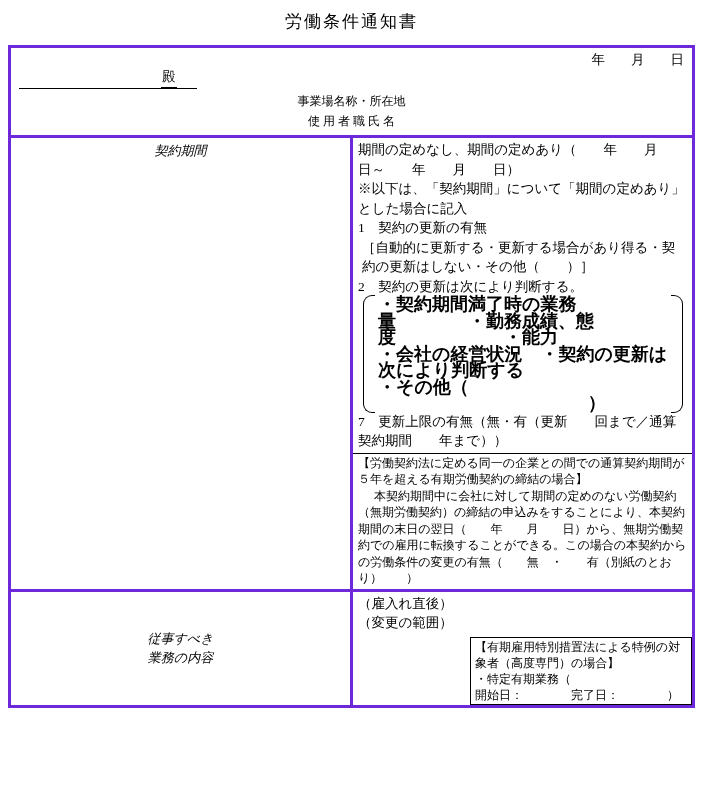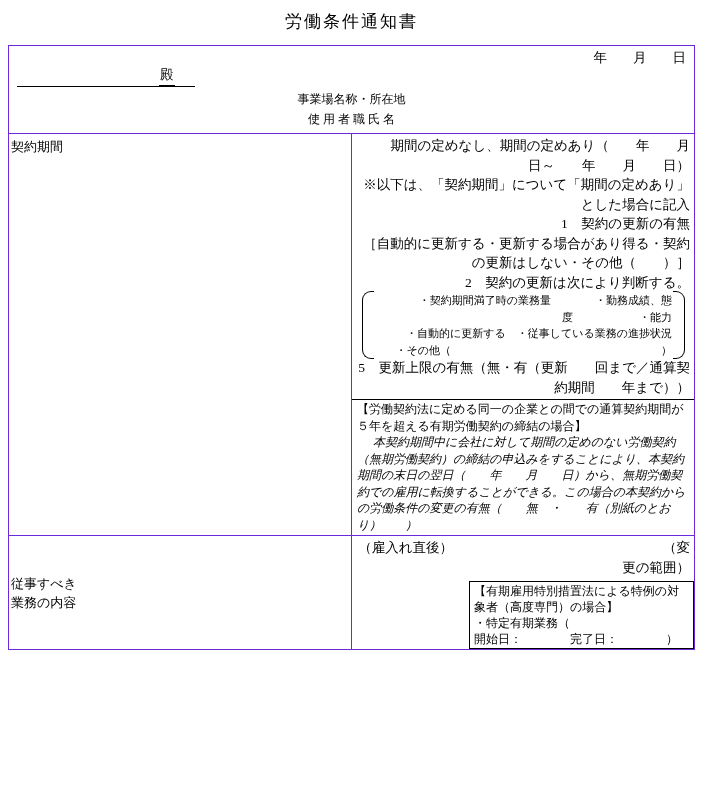--- a/index.html
+++ b/index.html
@@ -29,39 +29,39 @@
     padding-bottom: 12px;
     font-weight: normal;
     margin: 0;
   }
   table.main {
     width: 687px;
     border-collapse: collapse;
     table-layout: fixed;
   }
   table.main > tbody > tr > td {
-    border: 1px solid #6d28d9;
+    border: 3px solid #6d28d9;
     vertical-align: top;
     padding: 0;
   }
   .lab {
     width: 102px;
-    text-align: left;
+    text-align: center;
     font-size: 13px;
     line-height: 19px;
     padding: 3px 2px 3px 2px !important;
+    font-style: italic;
   }
   .lab-mid {
     vertical-align: middle !important;
   }
   .body-cell {
     font-size: 13.5px;
     line-height: 19.5px;
     padding: 2px 4px 2px 5px !important;
-    text-align: right;
   }
   .nopad { padding: 0 !important; }
 
   
   .hdr-date {
     text-align: right;
     font-size: 13.5px;
     line-height: 18px;
     padding: 3px 8px 0 0;
     letter-spacing: 0;
@@ -101,37 +101,38 @@
     table-layout: fixed;
   }
   table.sub td {
     border: 0;
     border-top: 1px solid #000;
     padding: 1px 4px 2px 5px;
     font-size: 12px;
     line-height: 16.5px;
     vertical-align: top;
   }
-  .indent1 { text-indent: 16px; font-style: italic; }
+  .indent1 { text-indent: 16px; }
 
   
   .note-box {
     border: 1px solid #000;
     font-size: 12px;
     line-height: 16px;
     padding: 1px 4px 1px 4px;
     margin: 2px 0 0 117px;
   }
 
   
   .brace-wrap {
     position: relative;
     padding: 0 18px 0 20px;
-    font-size: 11px;
+    font-size: 18px;
     line-height: 16.5px;
+    font-weight: bold;
   }
   .brace-wrap .bl, .brace-wrap .br {
     position: absolute;
     top: -1px;
     width: 11px;
     height: 100%;
     border: 1.2px solid #000;
   }
   .brace-wrap .bl {
     left: 5px;
@@ -183,27 +184,27 @@
             <div>期間の定めなし、期間の定めあり（　　年　　月　　日～　　年　　月　　日）</div>
             <div>※以下は、「契約期間」について「期間の定めあり」とした場合に記入</div>
             <div>1　契約の更新の有無</div>
             <div class="row-indent">［自動的に更新する・更新する場合があり得る・契約の更新はしない・その他（　　）］</div>
             <div>2　契約の更新は次により判断する。</div>
 
             <div class="brace-wrap">
               <span class="bl"></span>
               <span class="br"></span>
               <div>・契約期間満了時の業務量　　　　・勤務成績、態度　　　　　　・能力</div>
-              <div>・自動的に更新する　・従事している業務の進捗状況</div>
+              <div>・会社の経営状況　・契約の更新は次により判断する</div>
               <div>
                 <span>・その他（</span><span class="s210"></span><span>）</span>
               </div>
             </div>
 
-            <div>5　更新上限の有無（無・有（更新　　回まで／通算契約期間　　年まで））</div>
+            <div>7　更新上限の有無（無・有（更新　　回まで／通算契約期間　　年まで））</div>
           </div>
 
           <table class="sub">
             <tbody>
               <tr>
                 <td>
                   <div>【労働契約法に定める同一の企業との間での通算契約期間が５年を超える有期労働契約の締結の場合】</div>
                   <div class="indent1">本契約期間中に会社に対して期間の定めのない労働契約（無期労働契約）の締結の申込みをすることにより、本契約期間の末日の翌日（　　年　　月　　日）から、無期労働契約での雇用に転換することができる。この場合の本契約からの労働条件の変更の有無（　　無　・　　有（別紙のとおり）　　）</div>
                 </td>
               </tr>

